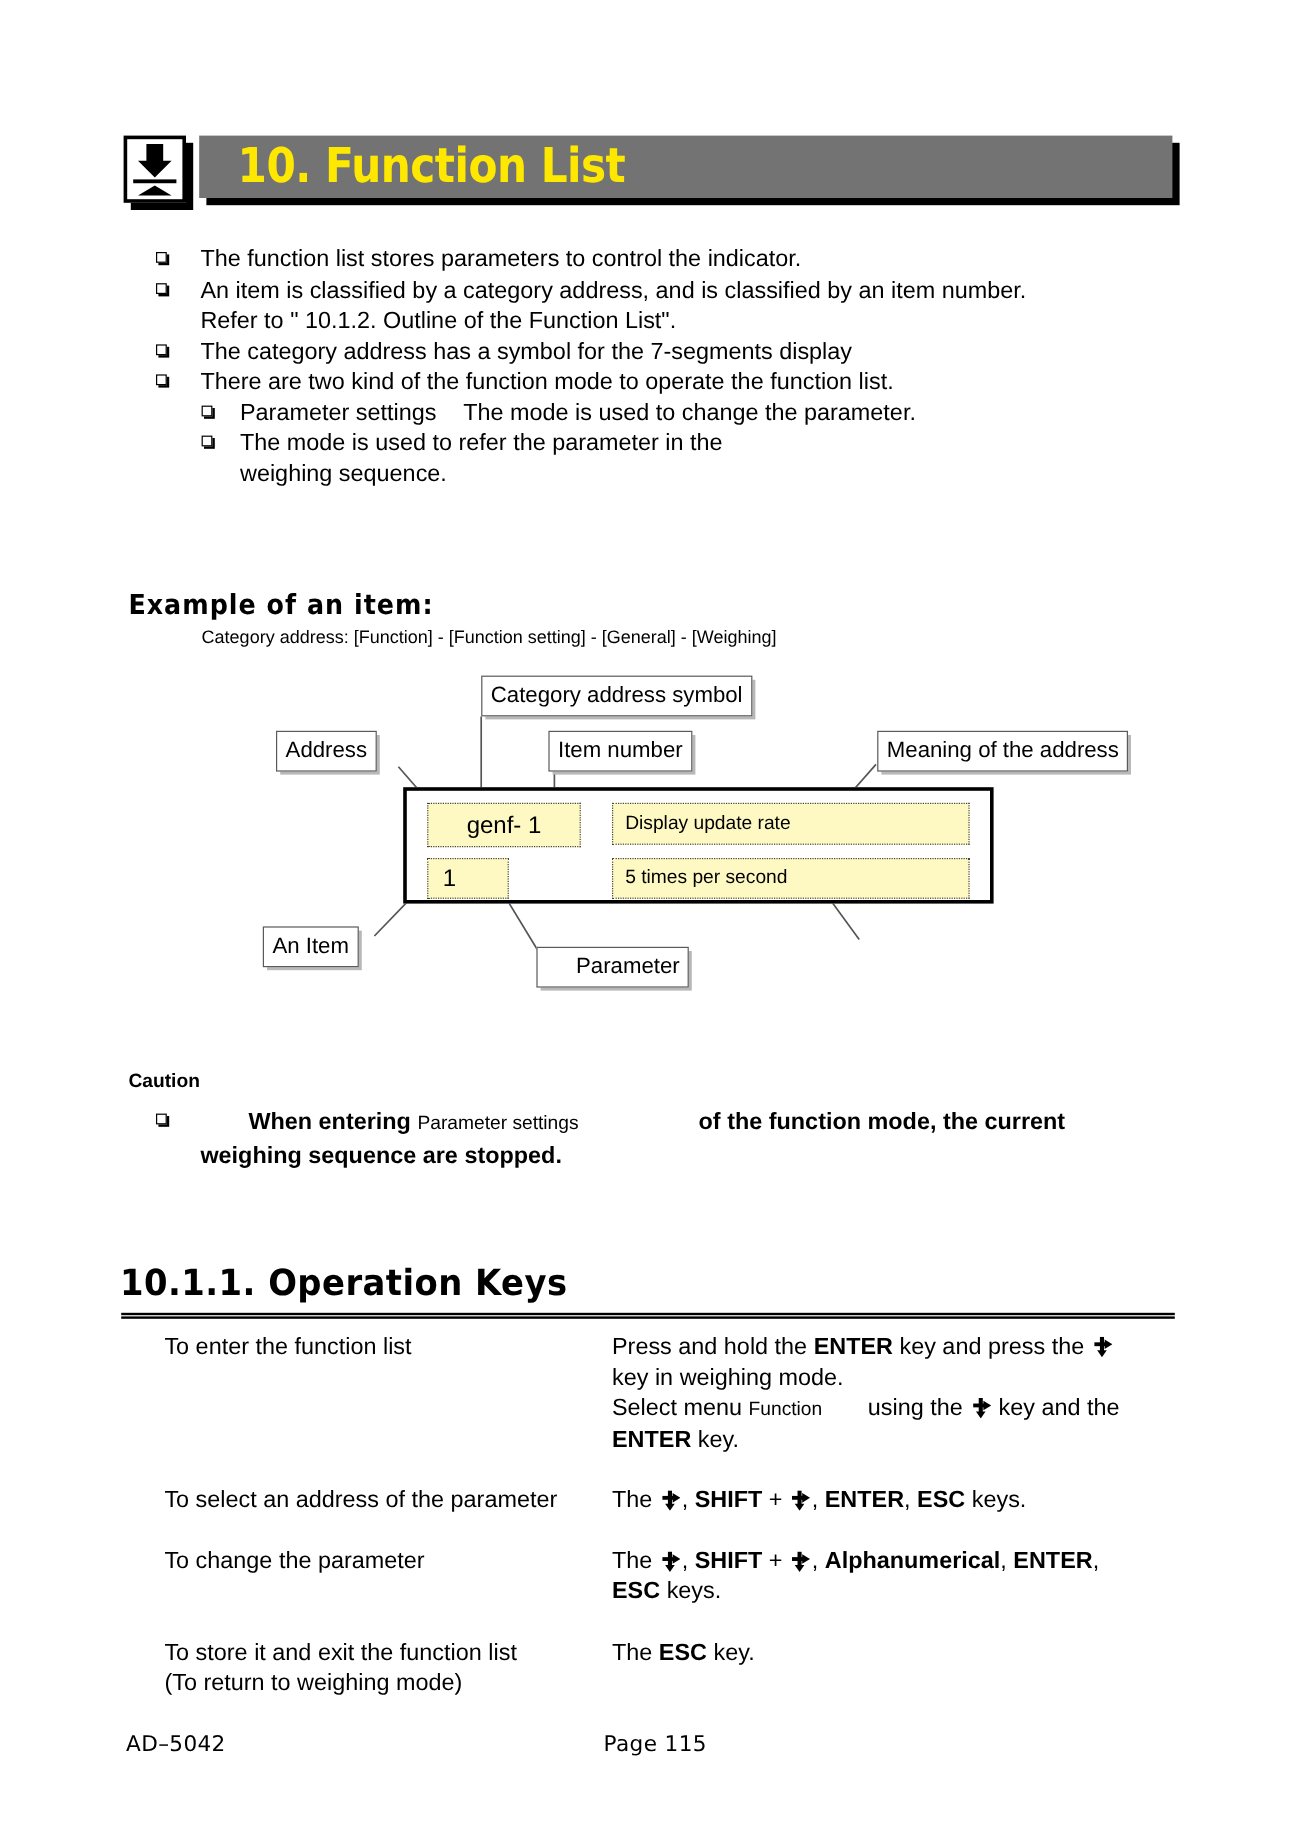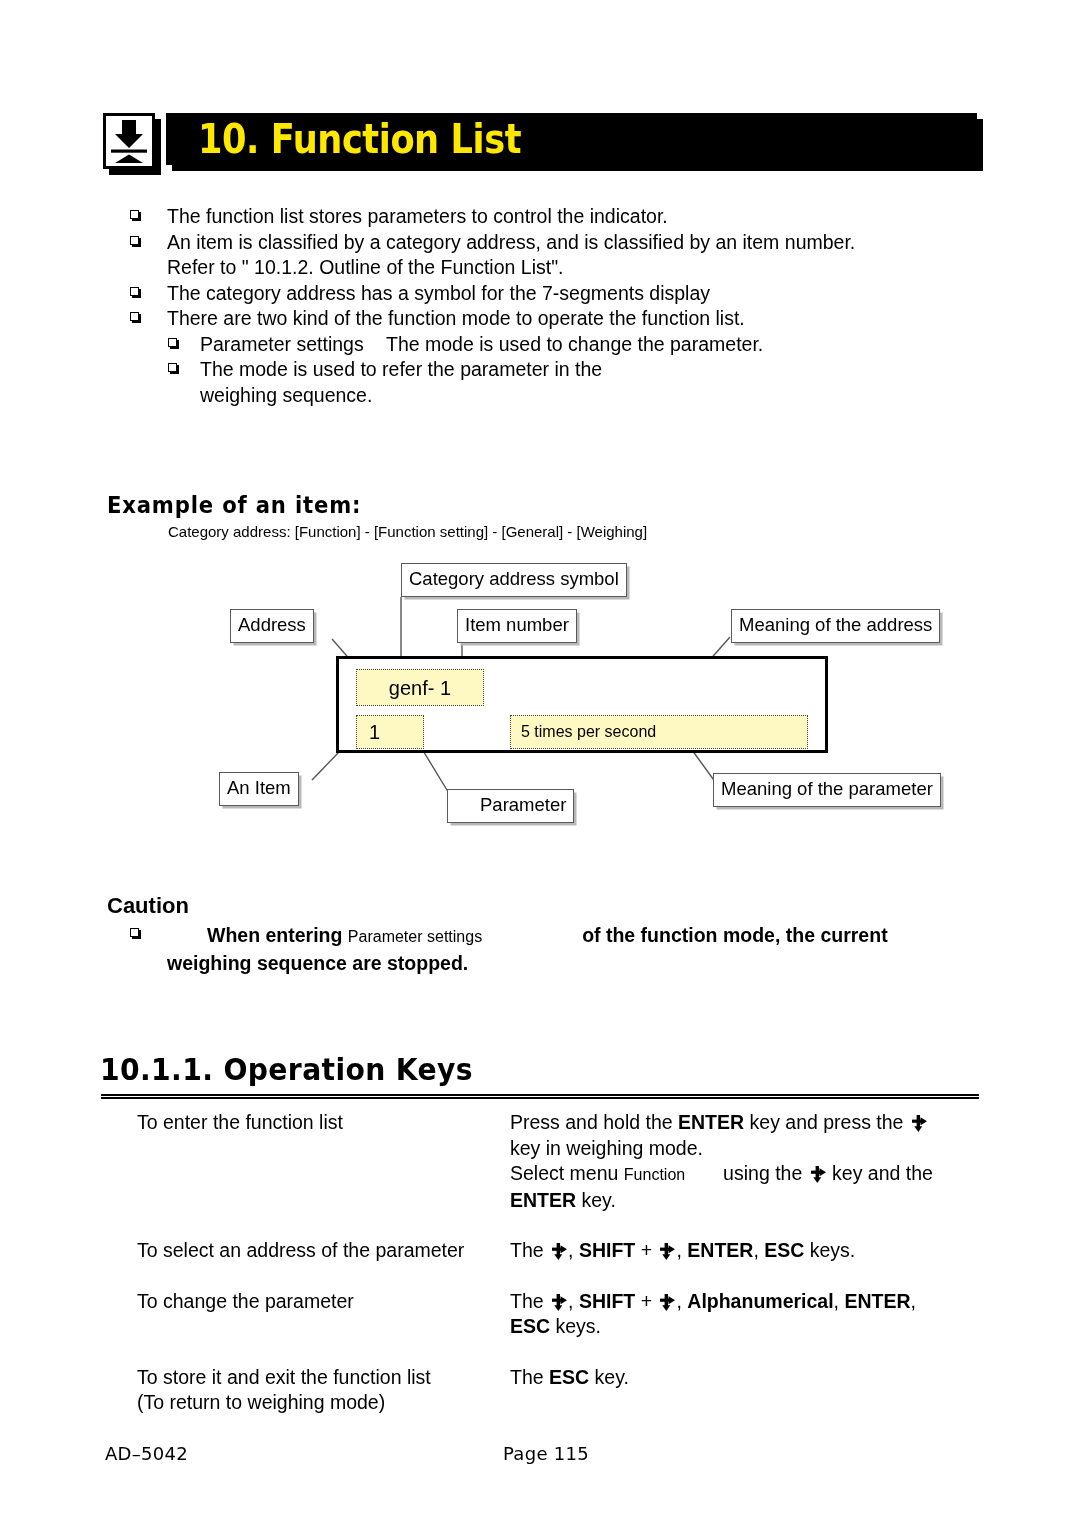--- a/index.html
+++ b/index.html
@@ -51,21 +51,21 @@
     width: 811px;
     height: 52px;
     background: #000;
   }
   .header-bar {
     position: absolute;
     left: 63px;
     top: 0px;
     width: 811px;
     height: 52px;
-    background: #000000;
+    background: #737373;
     z-index: 2;
     text-align: right;
   }
   .header-title {
     position: absolute;
     left: 32px;
     top: 1px;
     color: #ffe800;
     font-size: 40px;
     font-weight: bold;
@@ -210,21 +210,21 @@
   .cell-pmeaning {
     left: 510px; top: 170px; width: 298px; height: 34px;
     padding-left: 10px;
   }
 
   
   .caution-head {
     position: absolute;
     left: 107px;
     top: 893px;
-    font-size: 22px;
+    font-size: 16px;
     font-weight: bold;
   }
   .caution-body {
     position: absolute;
     left: 130px;
     top: 922px;
     width: 860px;
     font-size: 19.5px;
     font-weight: bold;
     line-height: 26px;
@@ -372,26 +372,26 @@
     <line x1="716" y1="238" x2="692" y2="205" stroke="#555" stroke-width="1.4"></line>
   </svg>
 
   <div class="lbl" style="left:401px; top:18px;">Category address symbol</div>
   <div class="lbl" style="left:230px; top:64px;">Address</div>
   <div class="lbl" style="left:457px; top:64px;">Item number</div>
   <div class="lbl" style="left:731px; top:64px;">Meaning of the address</div>
 
   <div class="mainbox"></div>
   <div class="cell cell-addr">genf- 1</div>
+  <div class="cell cell-meaning">Display update rate</div>
   <div class="cell cell-param">1</div>
   <div class="cell cell-pmeaning">5 times per second</div>
 
   <div class="lbl" style="left:219px; top:227px;">An Item</div>
   <div class="lbl" style="left:447px; top:244px;padding-left:32px;">Parameter</div>
-  <div class="lbl" style="left:713px; top:228px;">Meaning of the parameter</div>
 </div>
 
 <div class="caution-head">Caution</div>
 <div class="caution-body">
   <div class="caution-row">
     <span class="sq"></span>
     <span class="c-line1"><span>When entering</span> <span class="small-in">Parameter settings</span><span class="c-gap"></span><span>of the function mode, the   current</span></span>
     <span>weighing  sequence are stopped.</span>
   </div>
 </div>

